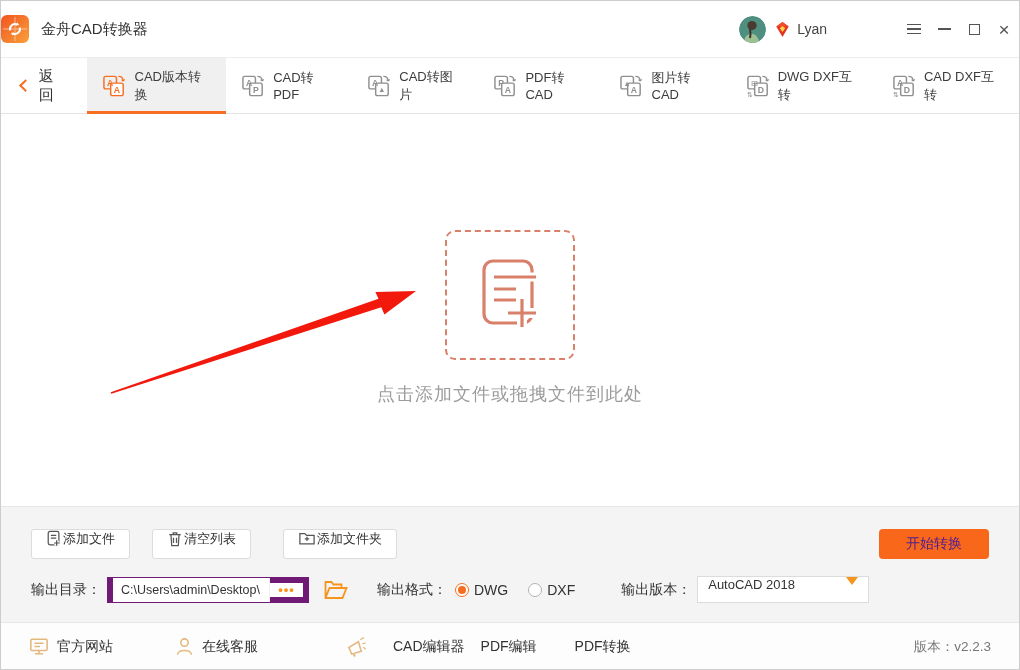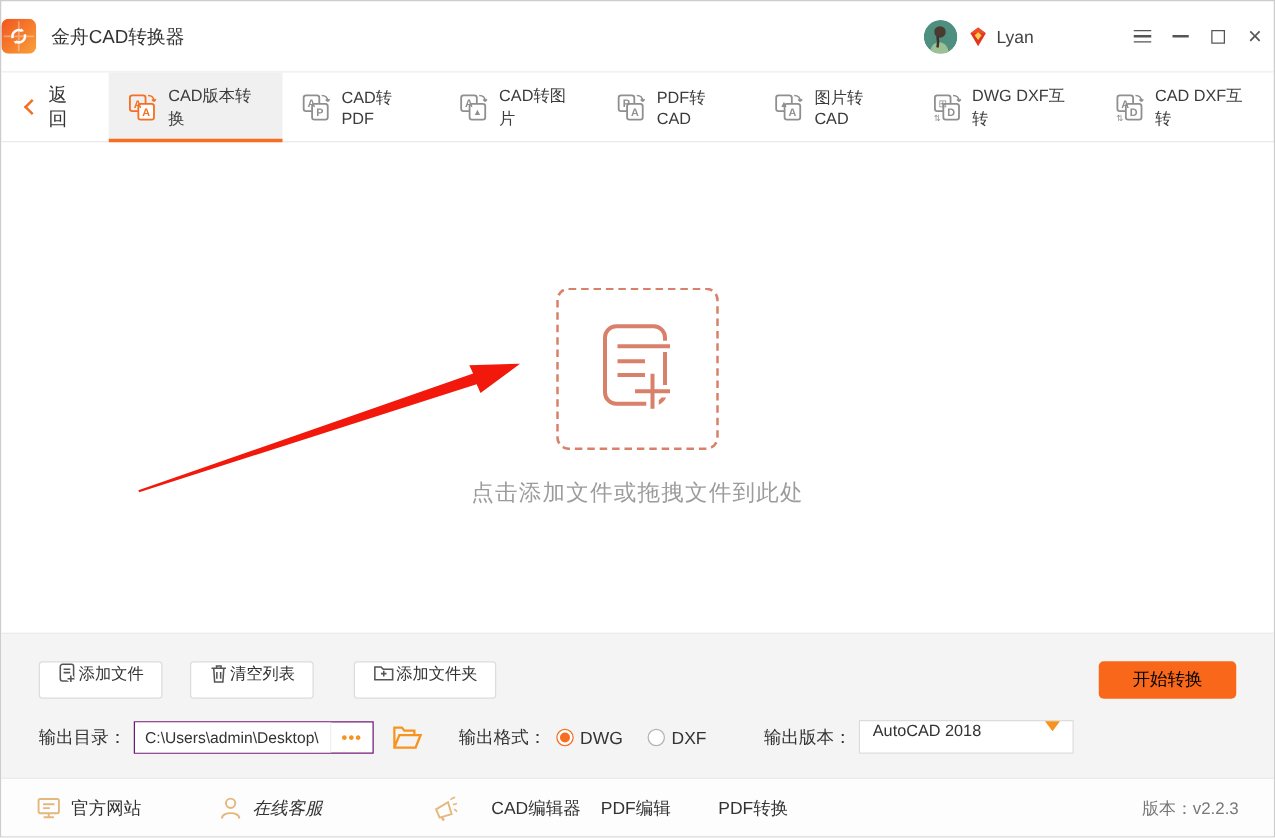--- a/index.html
+++ b/index.html
@@ -45,24 +45,24 @@
 
   
   .panel{ height:116px; background:#f4f4f5; border-top:1px solid #e7e7e7; padding:22px 30px 0 30px; }
   .row1{ display:flex; align-items:center; }
   .btn-outline{ height:30px; background:#fff; border:1px solid #dcdcdc; border-radius:3px;
                 display:inline-flex; gap:1px; padding:0 14px;
                 font-size:13px; color:#333; cursor:pointer; }
   .btn-outline svg{ color:#555; }
   .btn2{ margin-left:32px; } .btn3{ margin-left:22px; }
   .btn-primary{ margin-left:auto; width:110px; height:30px; background:#f9671a; border:none; border-radius:4px;
-                color:#000000; font-size:14px; cursor:pointer; display:flex; align-items:center; justify-content:center; }
+                color:#4c1d95; font-size:14px; cursor:pointer; display:flex; align-items:center; justify-content:center; }
   .row2{ margin-top:17px; display:flex; align-items:center; font-size:14px; color:#333; }
   .lbl{ white-space:nowrap; }
-  .path-box{ display:flex; align-items:center; height:26px; background:#fff; border:1px solid #701a75; margin-left:6px; }
+  .path-box{ display:flex; align-items:center; height:26px; background:#fff; border:6px solid #701a75; margin-left:6px; }
   .path-input{ width:156px; height:24px; border:none; outline:none; padding:0 4px 0 8px;
                font-size:12.5px; color:#333; font-family:"Liberation Sans","DejaVu Sans",sans-serif; }
   .browse{ width:34px; height:24px; border-left:1px solid #f0f0f0; color:#f7941e; font-weight:bold;
            letter-spacing:1px; font-size:13px; display:flex; align-items:center; justify-content:center; cursor:pointer; }
   .folder-open{ margin-left:14px; cursor:pointer; display:flex; }
   .fmt-lbl{ margin-left:28px; }
   .radio-opt{ display:flex; align-items:center; margin-left:8px; cursor:pointer; }
   .radio-opt + .radio-opt{ margin-left:20px; }
   .rdot{ width:14px; height:14px; border-radius:50%; border:1px solid #b3b3b3; background:#fff;
          display:inline-flex; align-items:center; justify-content:center; margin-right:5px; }
@@ -72,21 +72,21 @@
   .select-box{ margin-left:6px; width:172px; height:27px; background:#fff; border:1px solid #dcdcdc;
                display:flex; align-items:flex-start; padding:0 10px; font-size:13px; color:#333; cursor:pointer; }
   .caret{ margin-left:auto; width:0; height:0; border-left:6px solid transparent; border-right:6px solid transparent;
           border-top:8px solid #f7941e; }
 
   
   .footer{ height:48px; background:#fdfdfd; border-top:1px solid #e6e6e6; display:flex; align-items:center;
            padding:0 28px; font-size:14px; color:#333; }
   .flink{ display:flex; align-items:center; gap:8px; cursor:pointer; }
   .flink svg{ color:#e4b77c; }
-  .f2{ margin-left:62px;font-style:italic; } .mega{ margin-left:88px; display:flex; color:#e4b77c; }
+  .f2{ margin-left:62px; } .mega{ margin-left:88px; display:flex; color:#e4b77c; }
   .f3{ margin-left:26px; } .f4{ margin-left:16px; } .f5{ margin-left:38px; }
   .version{ margin-left:auto; font-size:13.5px; color:#777; }
 </style>
 </head>
 <body>
 
 <div class="window">
 
   <div class="titlebar">
     <svg class="logo" viewBox="0 0 28 28">

